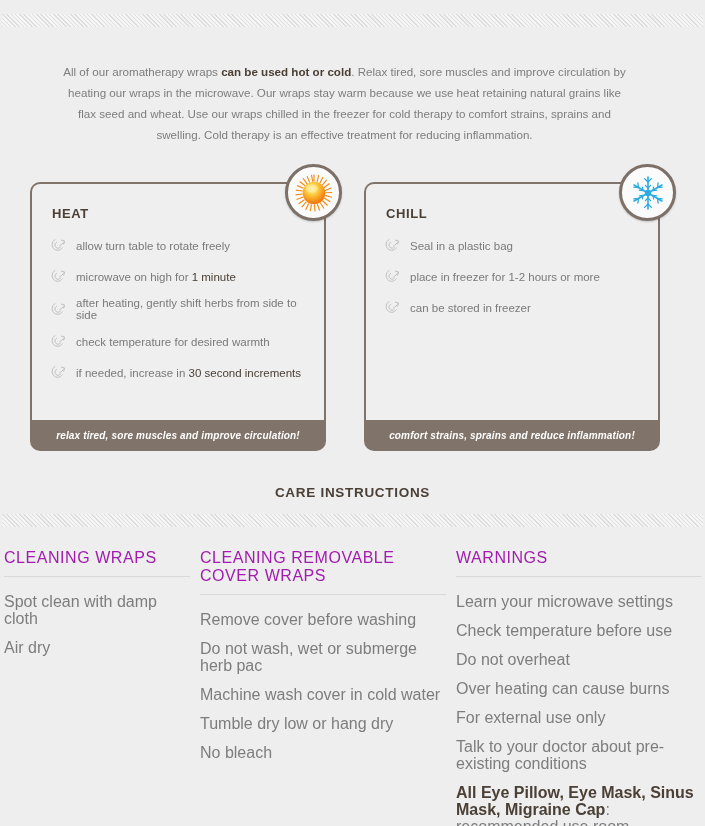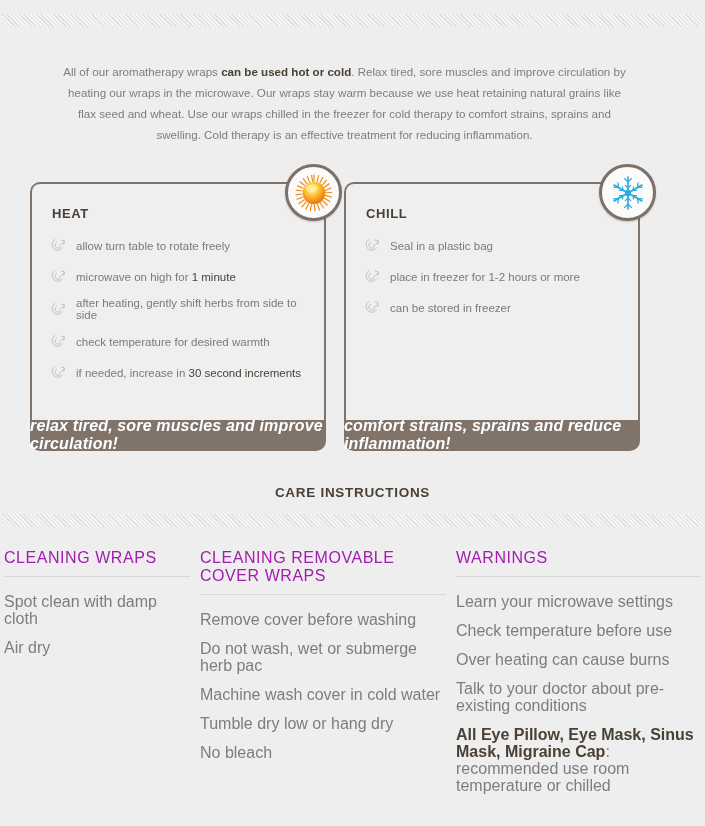--- a/index.html
+++ b/index.html
@@ -52,21 +52,21 @@
   }
   .intro-text b {
     color: #4a4036;
     font-weight: bold;
   }
 
   
   .panels {
     position: relative;
     display: flex;
-    gap: 18px;
+    gap: 38px;
     padding: 26px 30px 0 30px;
     box-sizing: border-box;
   }
   .panel {
     position: relative;
     width: 296px;
     box-sizing: border-box;
   }
   .panel-body {
     border: 2px solid #80736a;
@@ -119,21 +119,21 @@
     height: 32px;
     margin-top: -1px;
     display: flex;
     align-items: center;
     justify-content: center;
     position: relative;
     z-index: 1;
   }
   .panel-footer-text {
     color: #ffffff;
-    font-size: 16px;
+    font-size: 10px;
     font-weight: bold;
     font-style: italic;
     letter-spacing: 0.15px;
   }
 
   
   .badge {
     position: absolute;
     top: -18px;
     right: -16px;
@@ -428,21 +428,23 @@
         <li class="care-item"><b></b><span>No bleach</span></li>
       </ul>
     </div>
 
     <div class="care-col c3">
       <div class="col-head">WARNINGS</div>
       <div class="col-rule"></div>
       <ul class="care-list">
         <li class="care-item"><b></b><span>Learn your microwave settings</span></li>
         <li class="care-item"><b></b><span>Check temperature before use</span></li>
+        <li class="care-item"><b></b><span>Do not overheat</span></li>
         <li class="care-item"><b></b><span>Over heating can cause burns</span></li>
+        <li class="care-item"><b></b><span>For external use only</span></li>
         <li class="care-item"><b></b><span>Talk to your doctor about pre-existing conditions</span></li>
         <li class="care-item"><b>All Eye Pillow, Eye Mask, Sinus Mask, Migraine Cap</b><span>: recommended use room temperature or chilled</span></li>
 
       </ul>
     </div>
 
   </div>
 </div>
 
 </body></html>

